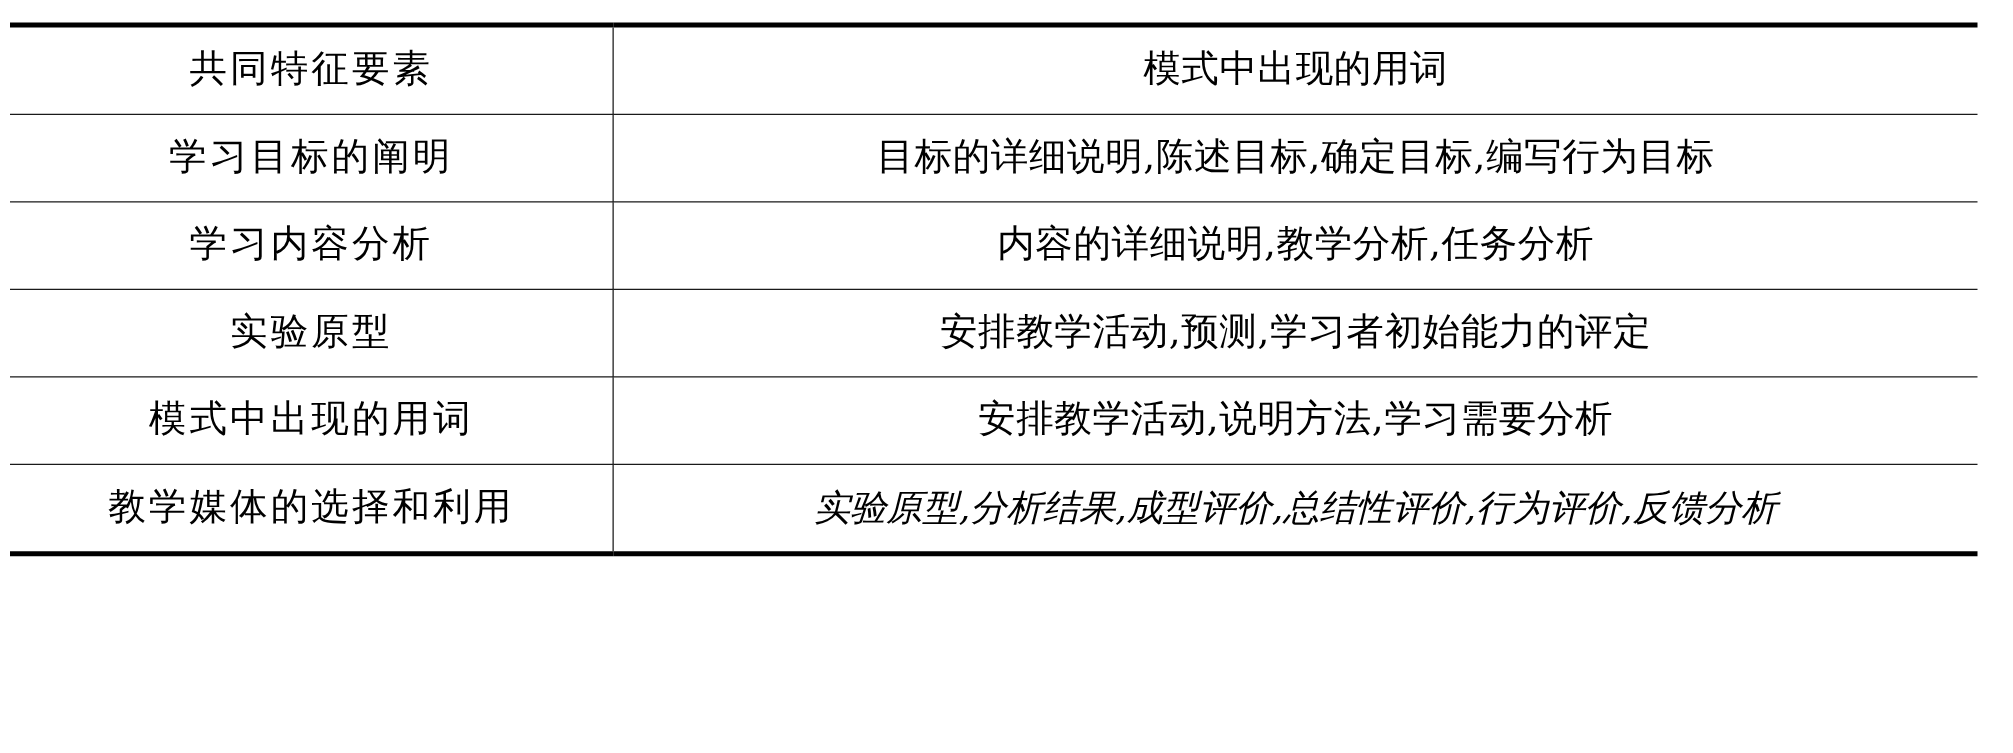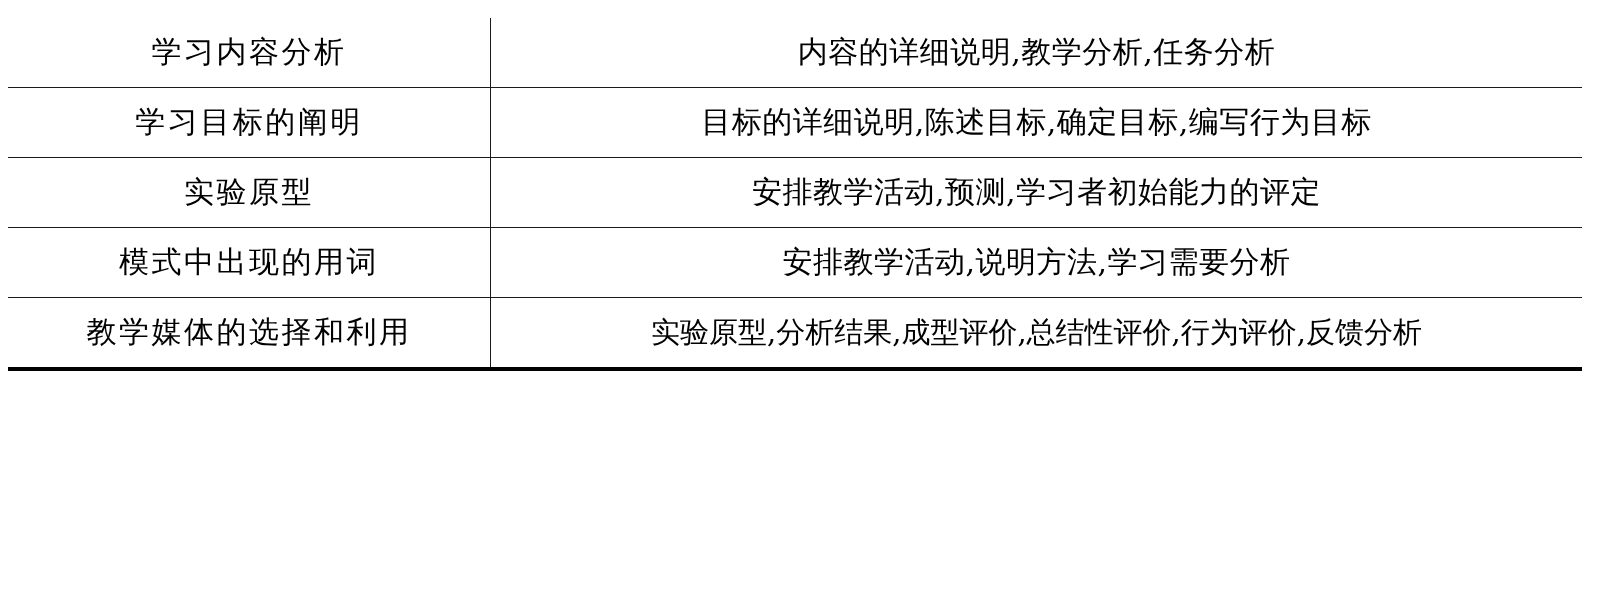--- a/index.html
+++ b/index.html
@@ -63,35 +63,44 @@
     font-size: 30px;
     letter-spacing: 0.5px;
   }
   .col-left .cell-text {
     letter-spacing: 2.5px;
   }
   
   .last-row .col-right .cell-text {
     letter-spacing: 0px;
     font-size: 29px;
+    font-style: italic;
   }
 </style>
 </head>
 <body>
 
 <div id="table-wrapper">
   <table class="data-table">
     <tbody id="table-body">
+      <tr class="header-row">
+        <td class="col-left">
+          <span class="cell-text">共同特征要素</span>
+        </td>
+        <td class="col-right">
+          <span class="cell-text">模式中出现的用词</span>
+        </td>
+      </tr>
+        <tr>
+          <td class="col-left"><span class="cell-text">学习目标的阐明</span></td>
+          <td class="col-right"><span class="cell-text">目标的详细说明,陈述目标,确定目标,编写行为目标</span></td>
+        </tr>
         <tr>
           <td class="col-left"><span class="cell-text">学习内容分析</span></td>
           <td class="col-right"><span class="cell-text">内容的详细说明,教学分析,任务分析</span></td>
-        </tr>
-        <tr>
-          <td class="col-left"><span class="cell-text">学习目标的阐明</span></td>
-          <td class="col-right"><span class="cell-text">目标的详细说明,陈述目标,确定目标,编写行为目标</span></td>
         </tr>
         <tr>
           <td class="col-left"><span class="cell-text">实验原型</span></td>
           <td class="col-right"><span class="cell-text">安排教学活动,预测,学习者初始能力的评定</span></td>
         </tr>
         <tr>
           <td class="col-left"><span class="cell-text">模式中出现的用词</span></td>
           <td class="col-right"><span class="cell-text">安排教学活动,说明方法,学习需要分析</span></td>
         </tr>
         <tr class="last-row">

